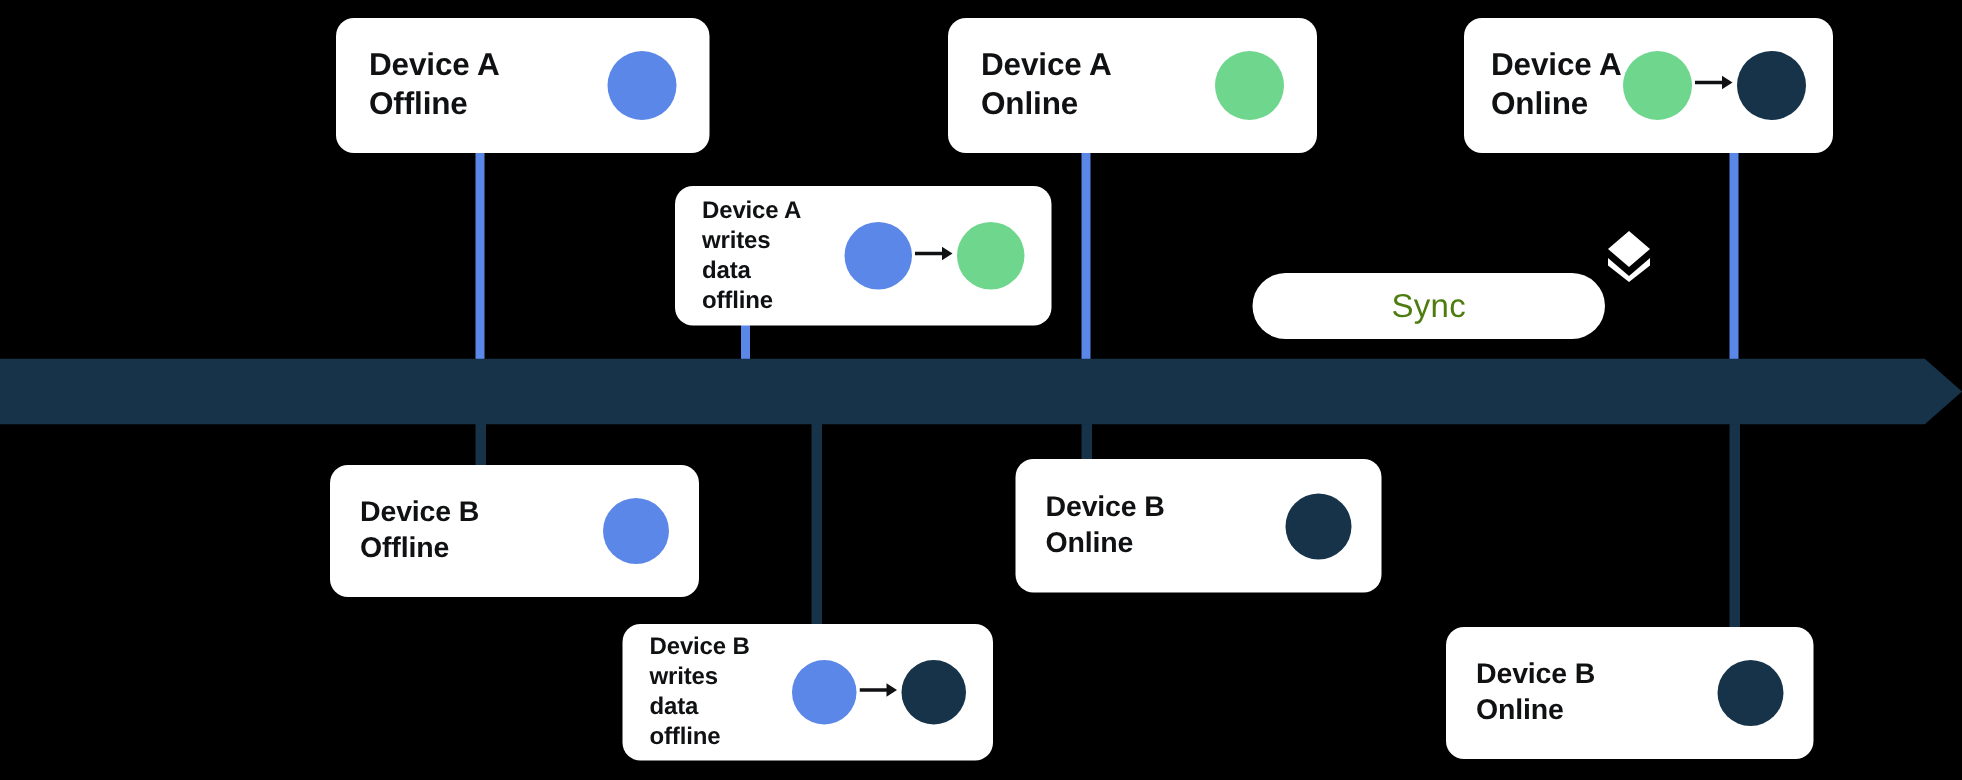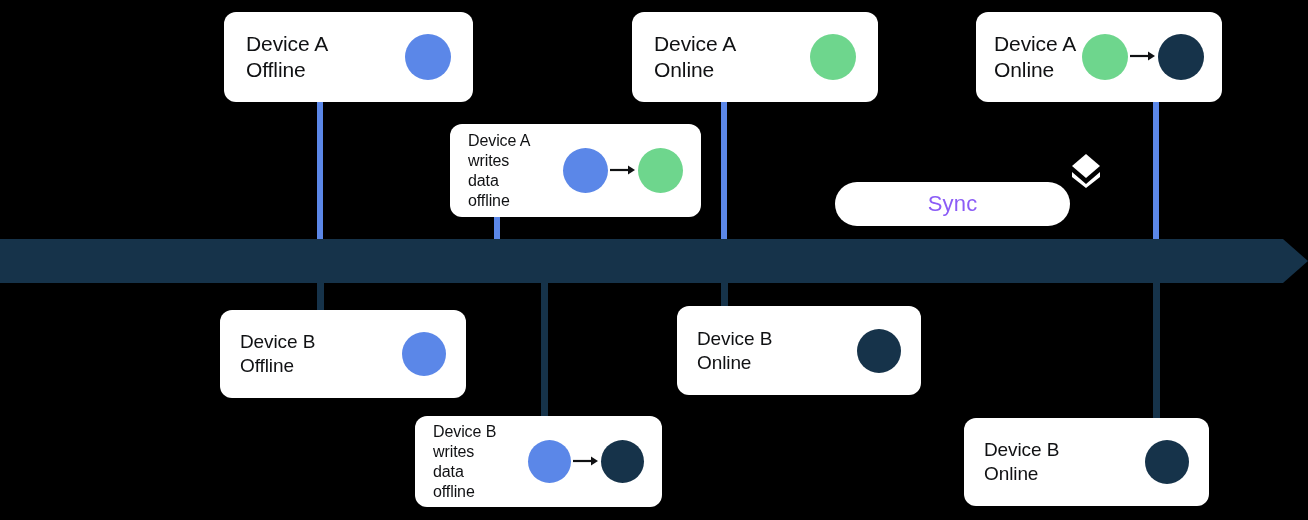--- a/index.html
+++ b/index.html
@@ -38,21 +38,21 @@
     position: absolute;
     background: #ffffff;
     border-radius: 12px;
     box-sizing: border-box;
     display: flex;
     align-items: center;
     justify-content: space-between;
   }
   .card-label {
     color: #101113;
-    font-weight: normal;
+    font-weight: bold;
     white-space: pre-line;
     line-height: 1.25;
     letter-spacing: -0.1px;
   }
   .card.size-lg .card-label { font-size: 21px; }
   .card.size-md .card-label { font-size: 19px; }
   .card.size-sm .card-label { font-size: 16px; }
 
   .dots {
     display: flex;
@@ -73,21 +73,21 @@
   }
 
   
   .sync-pill {
     position: absolute;
     background: #ffffff;
     border-radius: 999px;
     display: flex;
     align-items: center;
     justify-content: center;
-    color: #8b5cf6;
+    color: #4d7c0f;
     font-size: 22px;
     letter-spacing: 0.2px;
   }
   .layers-icon {
     position: absolute;
   }
 </style>
 </head>
 <body>
 

